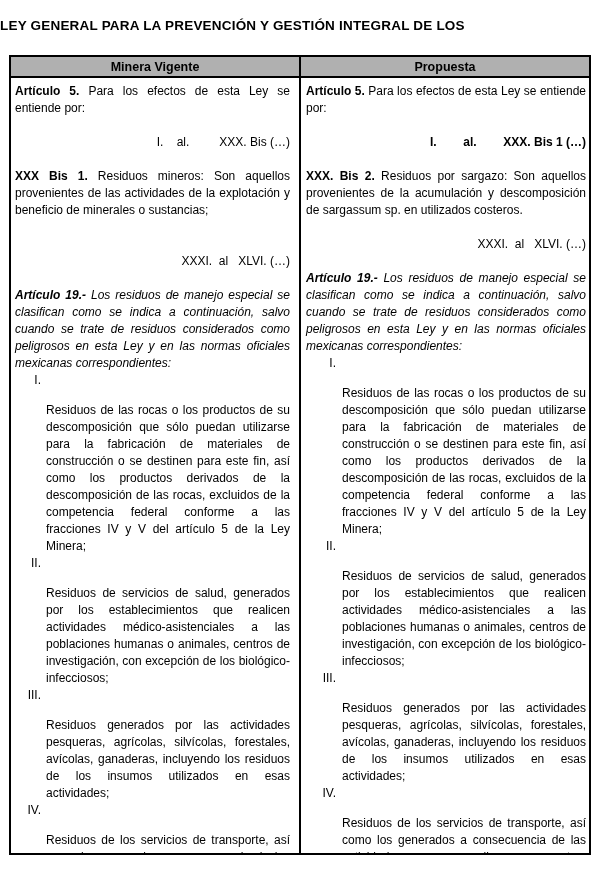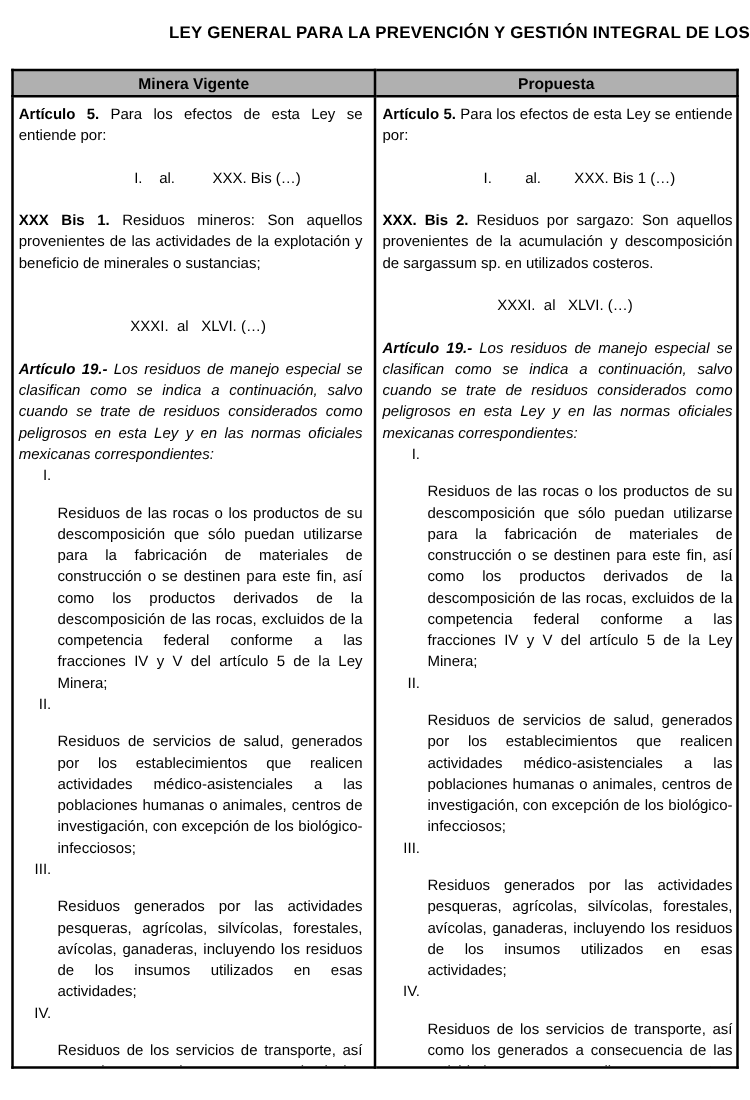--- a/index.html
+++ b/index.html
@@ -7,21 +7,21 @@
     padding: 0;
     background: #ffffff;
     width: 600px;
     height: 880px;
     overflow: hidden;
     font-family: "Liberation Sans", sans-serif;
     color: #000;
   }
   .doc-title {
     padding-top: 16px;
-    text-align: right;
+    text-align: left;
     font-weight: bold;
     font-size: 13.5px;
     line-height: 19px;
     letter-spacing: 0.2px;
   }
   table.law-table {
     margin: 20px auto 0 auto;
     width: 576px;
     border-collapse: collapse;
     table-layout: fixed;
@@ -50,23 +50,23 @@
     padding: 5px 4px 0 4px;
   }
   td.col-vigente .cellbody { padding-right: 9px; }
   td.col-propuesta .cellbody { padding-left: 5px; padding-right: 3px; }
   .para {
     margin: 0 0 17px 0;
     text-align: justify;
   }
   .para.last { margin-bottom: 0; font-style: italic; }
   .para.gap2 { margin-bottom: 34px; }
-  .pre { white-space: pre-wrap; text-align: center; margin-left: 12px; }
+  .pre { white-space: pre-wrap; text-align: right; margin-left: 12px; }
   .ind-v { padding-left: 31px; }
-  .ind-p { padding-left: 23px; }
+  .ind-p { padding-left: 23px; font-weight: bold; }
   .law-list { margin: 0; }
   .li { display: flex; }
   .li .num {
     flex: 0 0 26px;
     text-align: right;
     padding-right: 5px;
     box-sizing: content-box;
   }
   td.col-propuesta .li .num { flex: 0 0 30px; padding-right: 6px; }
   .li .txt {

